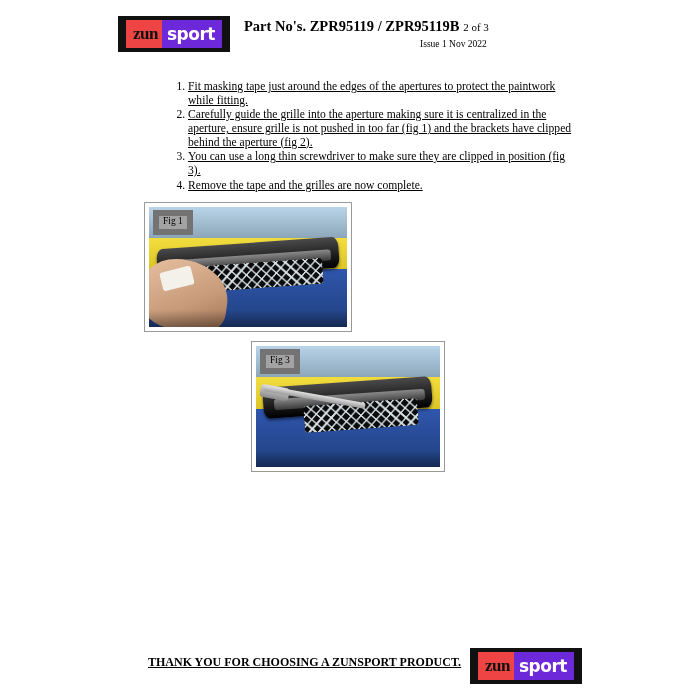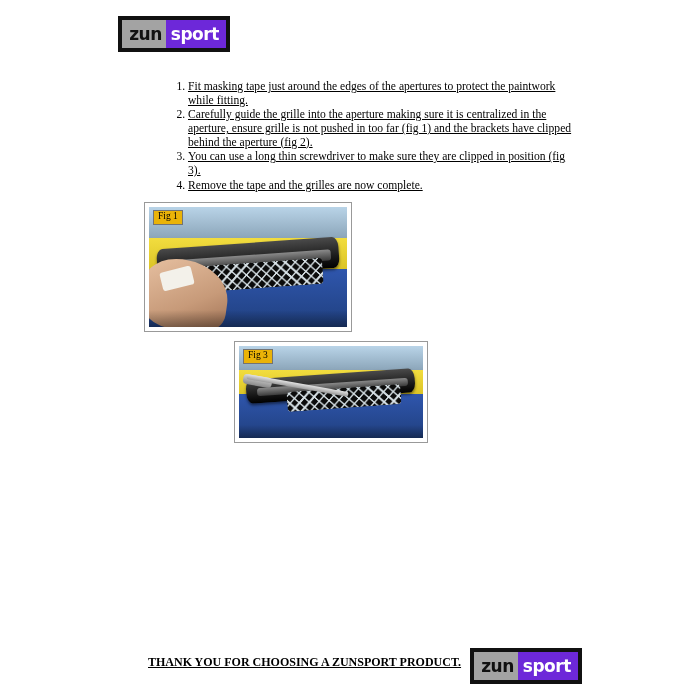--- a/index.html
+++ b/index.html
@@ -43,23 +43,24 @@
   }
   .logo-inner {
     display: flex;
     align-items: center;
     font-family: "DejaVu Sans", sans-serif;
     font-weight: bold;
     font-size: 17px;
     letter-spacing: -0.5px;
   }
   .logo-zun {
-    background: #a3a3a3;
+    background: #ef4444;
     color: #111;
     padding: 4px 4px 4px 7px;
+    font-family: Liberation Serif, serif;
   }
   .logo-sport {
     background: #6d28d9;
     color: #ffffff;
     padding: 4px 7px 4px 5px;
   }
   .header-text {
     margin-left: 14px;
     padding-top: 2px;
   }
@@ -110,35 +111,35 @@
     background: #ffffff;
     padding: 4px;
     box-sizing: border-box;
   }
   .fig-label {
     position: absolute;
     left: 8px;
     top: 7px;
     z-index: 5;
     font-size: 9.5px;
-    background: #eab308;
-    border: 1px solid #737373;
+    background: #a3a3a3;
+    border: 6px solid #737373;
     padding: 0px 4px 1px 4px;
     line-height: 1.25;
   }
   .fig-photo {
     position: relative;
     width: 100%;
     height: 100%;
     overflow: hidden;
     background: #2d55a8;
   }
   #fig1 { left: 144px; top: 202px; width: 208px; height: 130px; }
   #fig2 { left: 358px; top: 202px; width: 190px; height: 130px; }
-  #fig3 { left: 234px; top: 341px; width: 194px; height: 102px; }
+  #fig3 { left: 251px; top: 341px; width: 194px; height: 131px; }
 
   
   .sky {
     position: absolute; left: 0; top: 0; width: 100%; height: 40%;
     background: linear-gradient(180deg, #b9d4e8 0%, #8fa9bd 60%, #6a7f92 100%);
   }
   .car-yellow {
     position: absolute; left: 0; top: 26%; width: 100%; height: 30%;
     background: linear-gradient(180deg, #f2dd3f 0%, #d8c022 100%);
   }
@@ -225,20 +226,27 @@
 <body>
 
 <div class="page">
 
   <div class="header">
     <div class="logo">
       <div class="logo-inner">
         <span class="logo-zun">zun</span>
         <span class="logo-sport">sport</span>
       </div>
+    </div>
+    <div class="header-text">
+      <div class="part-line">
+        <span>Part No's. ZPR95119 / ZPR95119B</span>
+        <span class="pages">2 of 3</span>
+      </div>
+      <div class="issue-line">Issue 1 Nov 2022</div>
     </div>
   </div>
 
 
   <ol class="steps">
     <li>Fit masking tape just around the edges of the apertures to protect the paintwork while fitting.</li>
     <li>Carefully guide the grille into the aperture making sure it is centralized in the aperture, ensure grille is not pushed in too far (fig 1) and the brackets have clipped behind the aperture (fig 2).</li>
     <li>You can use a long thin screwdriver to make sure they are clipped in position (fig 3).</li>
     <li>Remove the tape and the grilles are now complete.</li>
   </ol>

